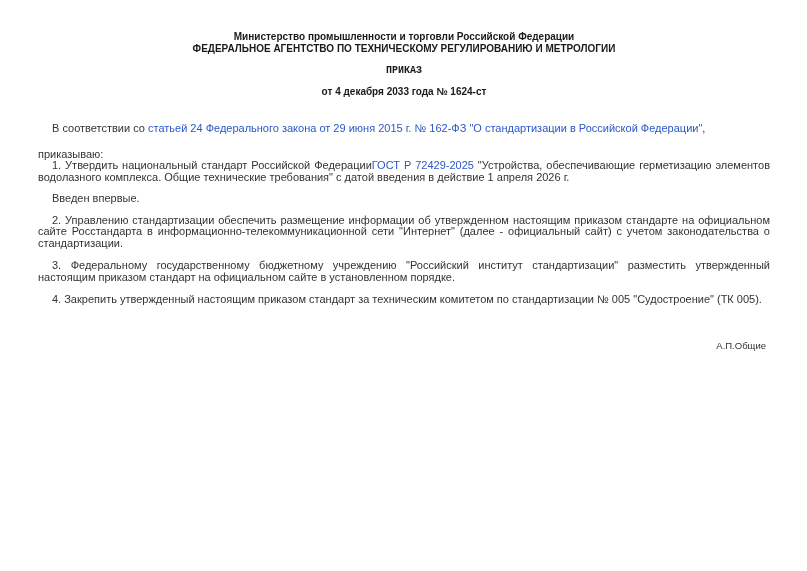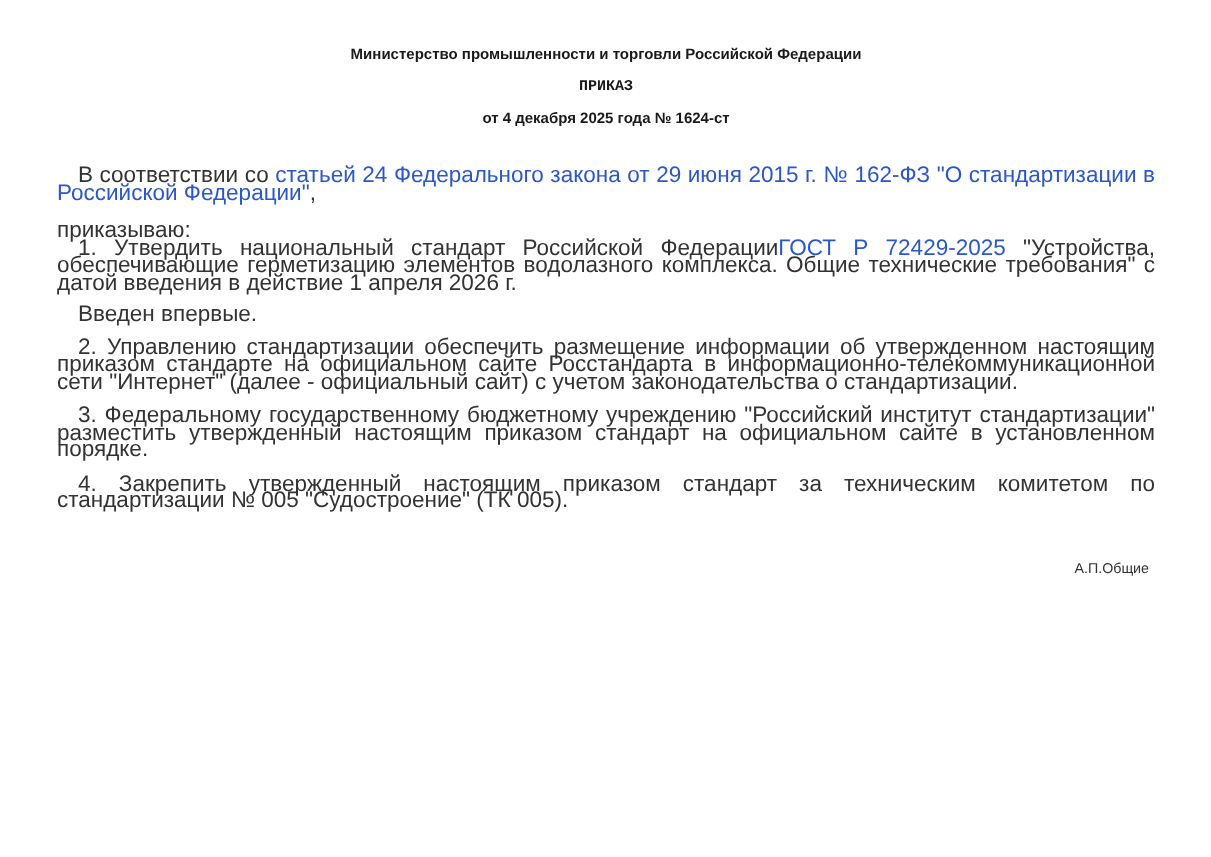--- a/index.html
+++ b/index.html
@@ -41,21 +41,21 @@
     line-height: 12px;
     margin-top: 9px;
   }
   .doc-title {
     font-size: 10px;
     line-height: 12px;
     margin-top: 20px;
   }
   .doc-body {
     margin-top: 25px;
-    font-size: 15px;
+    font-size: 11px;
     line-height: 11.5px;
   }
   .doc-body p {
     margin: 0;
     text-align: justify;
   }
   .indent {
     text-indent: 14px;
   }
   .sp-before { margin-top: 14px !important; }
@@ -76,22 +76,23 @@
     padding-right: 4px;
   }
 </style>
 </head>
 <body>
 
 <div class="page">
 
   <div class="doc-header">
     <div class="hdr-line">Министерство промышленности и торговли Российской Федерации</div>
+    <div class="hdr-line">ФЕДЕРАЛЬНОЕ АГЕНТСТВО ПО ТЕХНИЧЕСКОМУ РЕГУЛИРОВАНИЮ И МЕТРОЛОГИИ</div>
     <div class="doc-type">ПРИКАЗ</div>
-    <div class="doc-date">от 4 декабря 2025 года № 1624-ст</div>
+    <div class="doc-date">от 4 декабря 2033 года № 1624-ст</div>
   </div>
 
   <div class="doc-body">
 
     <p class="indent"><span>В соответствии со </span><span class="doc-link">статьей 24 Федерального закона от 29 июня 2015 г. № 162-ФЗ "О стандартизации в Российской Федерации"</span><span>,</span></p>
 
     <p class="sp-before">приказываю:</p>
 
     <p class="indent"><span>1. Утвердить национальный стандарт Российской Федерации</span><span class="doc-link">ГОСТ Р 72429-2025</span><span> "Устройства, обеспечивающие герметизацию элементов водолазного комплекса. Общие технические требования" с датой введения в действие 1 апреля 2026 г.</span></p>
 

